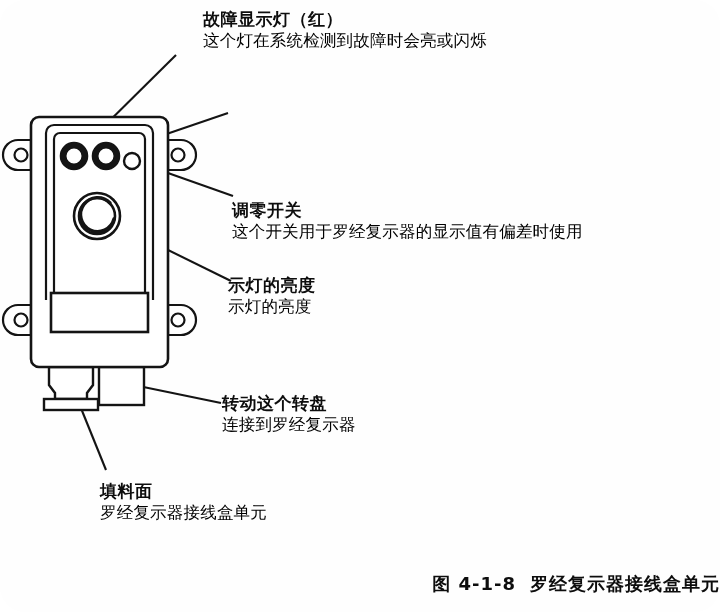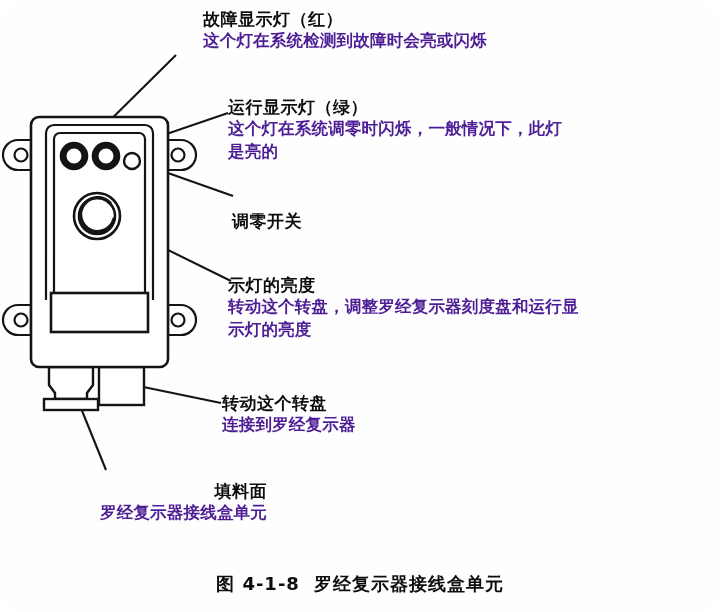--- a/index.html
+++ b/index.html
@@ -36,46 +36,46 @@
     font-size: 17px;
     line-height: 1.32;
     letter-spacing: 0.5px;
     white-space: nowrap;
     color: #0d0d0d;
   }
   .anno-body {
     font-size: 16.5px;
     line-height: 1.38;
     letter-spacing: 0.2px;
-    color: #4c1d95;
-    font-weight: 700;
+    color: #000000;
+    font-weight: 400;
   }
   .anno-body div {
     white-space: nowrap;
   }
   .caption {
     position: absolute;
     left: 0;
     top: 572px;
     width: 720px;
-    text-align: center;
+    text-align: right;
     font-size: 18px;
     font-weight: bold;
     letter-spacing: 1px;
     color: #0d0d0d;
   }
   .caption .cap-num {
     margin-right: 14px;
   }
   .blk-1 { left: 203px; top: 8px; }
   .blk-2 { left: 228px; top: 96px; }
-  .blk-3 { left: 232px; top: 199px; margin-top: 11px; }
+  .blk-3 { left: 232px; top: 199px; }
   .blk-4 { left: 228px; top: 274px; }
   .blk-5 { left: 222px; top: 392px; }
-  .blk-6 { left: 100px; top: 480px; text-align: right; }
+  .blk-6 { left: 100px; top: 480px; }
 </style>
 </head>
 <body>
 
 <div id="page">
 
   <svg id="figure-svg" viewBox="0 0 720 612">
     <g fill="none" stroke="#141414" stroke-linejoin="miter" stroke-linecap="butt">
 
       <g stroke-width="2.1">
@@ -142,36 +142,31 @@
     </g>
   </svg>
 
   <div class="anno blk-1">
     <div class="anno-title">故障显示灯（红）</div>
     <div class="anno-body">
       <div>这个灯在系统检测到故障时会亮或闪烁</div>
     </div>
   </div>
 
-  <div class="anno blk-2">
-    <div class="anno-title">运行显示灯（绿）</div>
-    <div class="anno-body">
-      <div>这个灯在系统调零时闪烁，一般情况下，此灯</div>
-      <div>是亮的</div>
-    </div>
-  </div>
 
   <div class="anno blk-3">
     <div class="anno-title">调零开关</div>
+    <div class="anno-body">
+      <div>这个开关用于罗经复示器的显示值有偏差时使用</div>
+    </div>
   </div>
 
   <div class="anno blk-4">
     <div class="anno-title">示灯的亮度</div>
     <div class="anno-body">
-      <div>转动这个转盘，调整罗经复示器刻度盘和运行显</div>
       <div>示灯的亮度</div>
     </div>
   </div>
 
   <div class="anno blk-5">
     <div class="anno-title">转动这个转盘</div>
     <div class="anno-body">
       <div>连接到罗经复示器</div>
     </div>
   </div>

